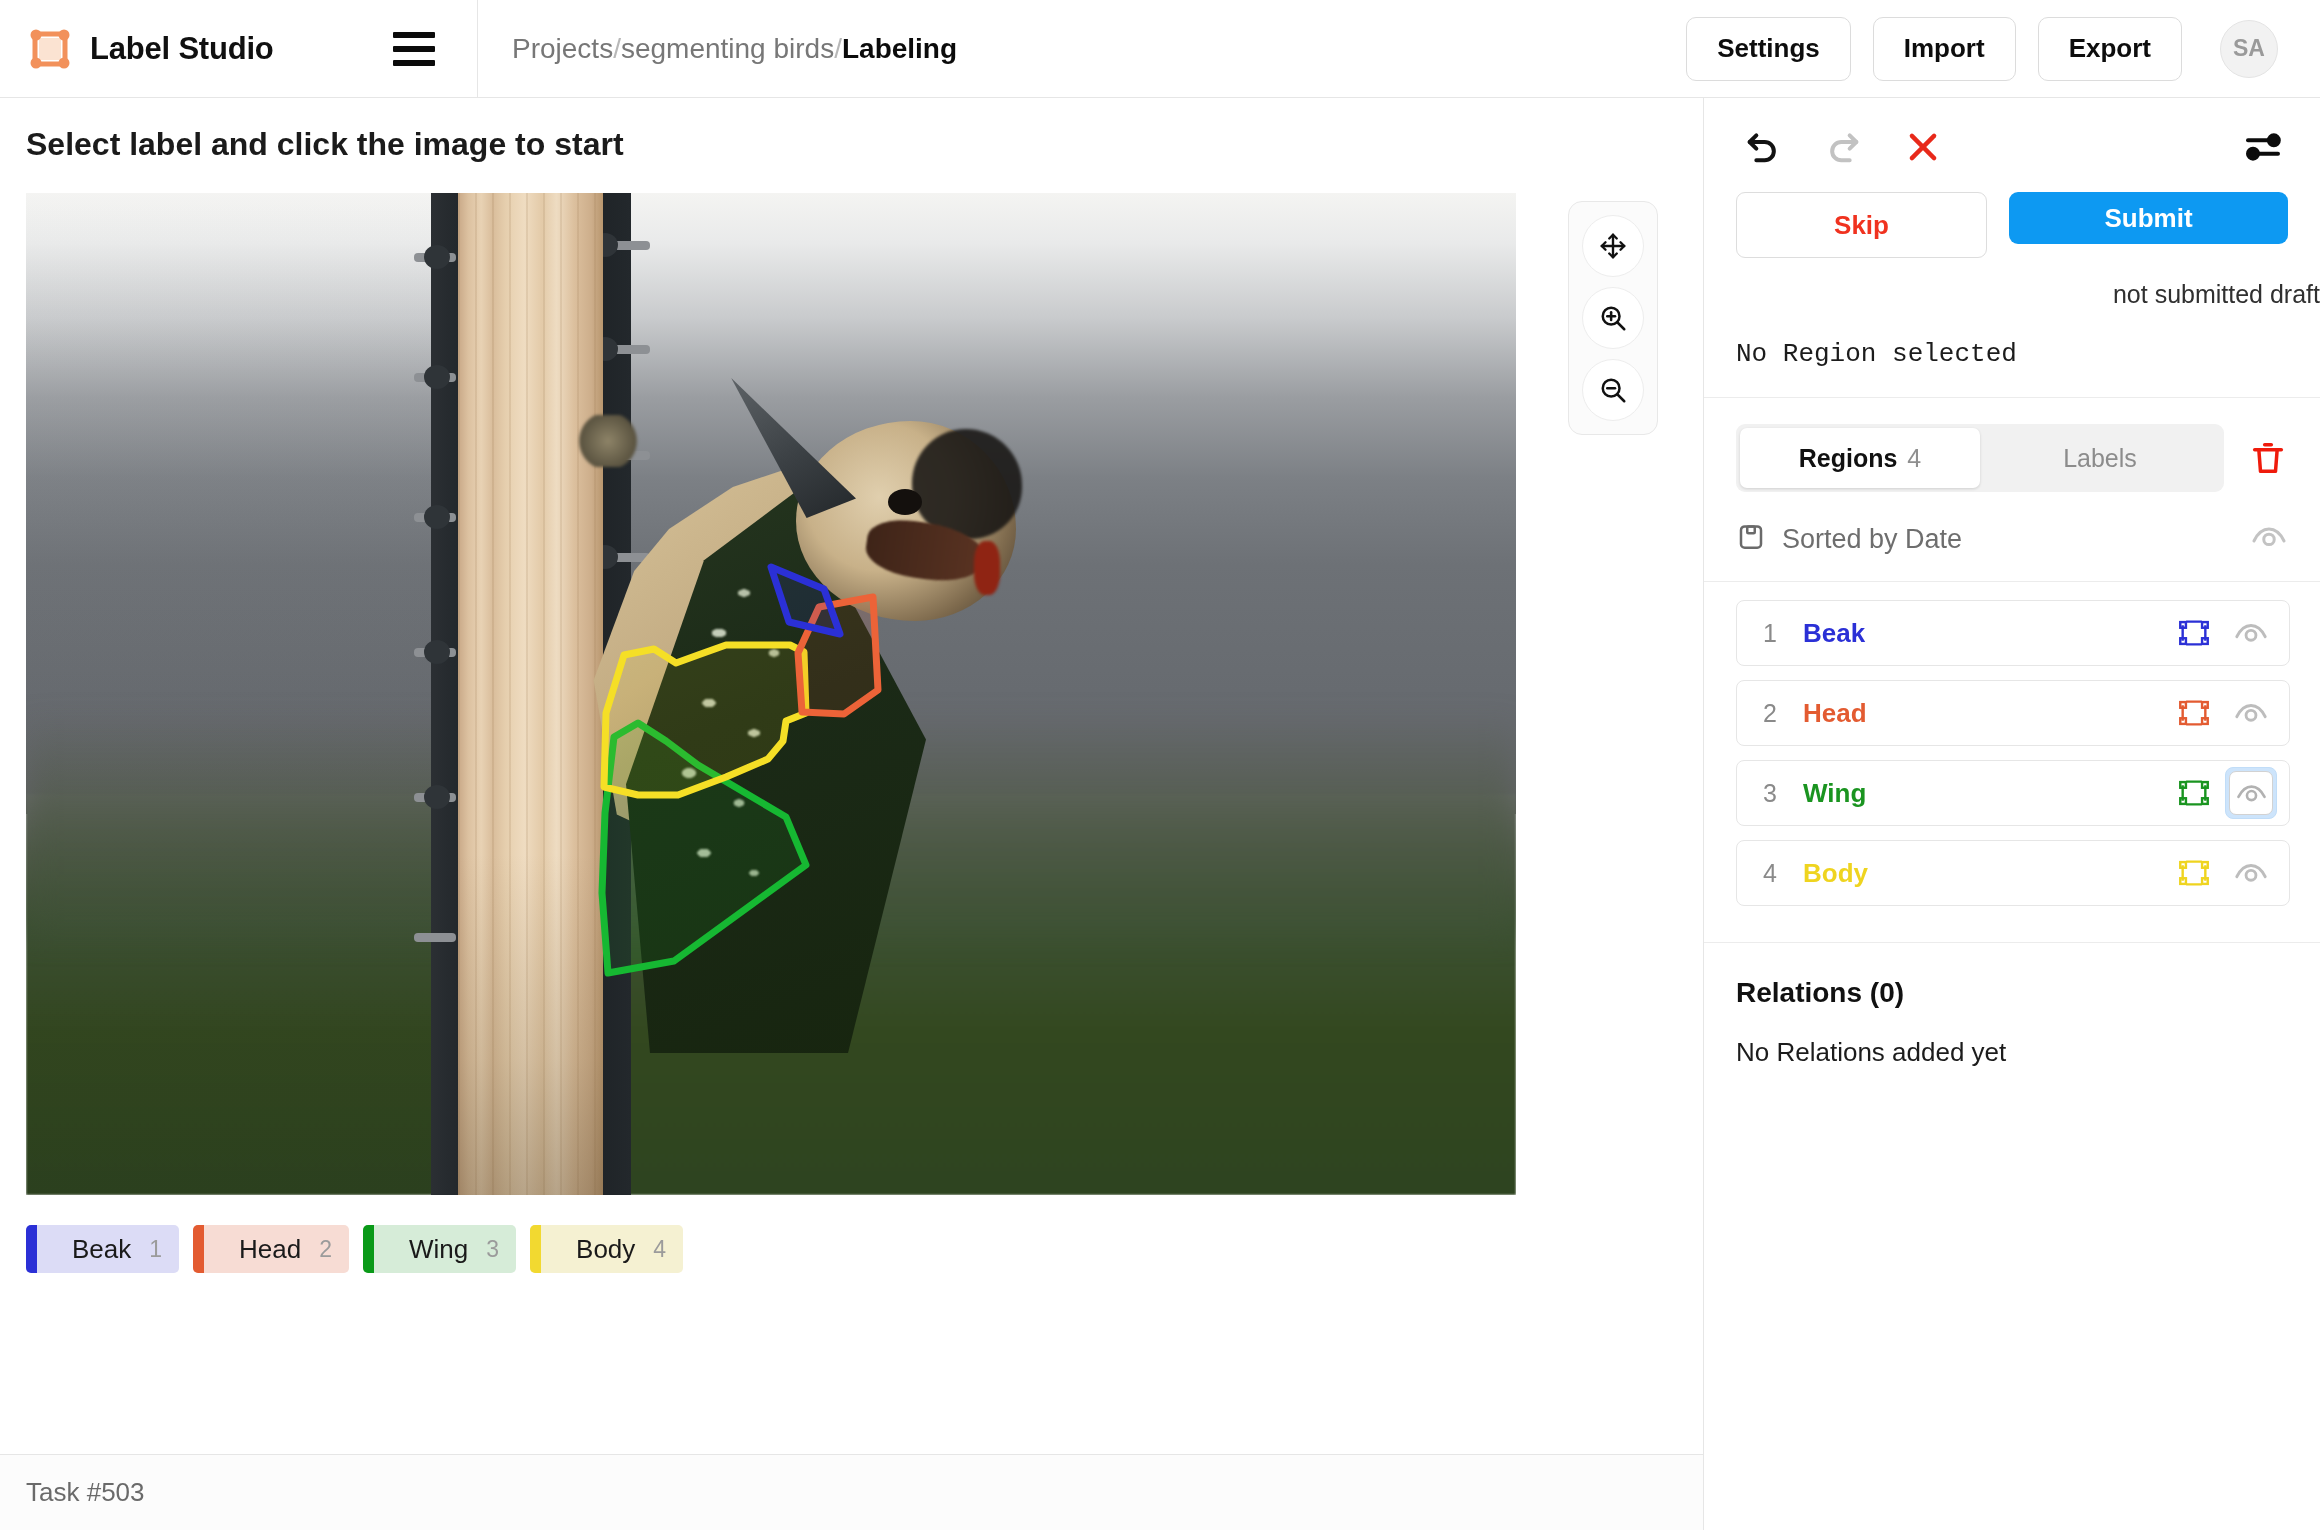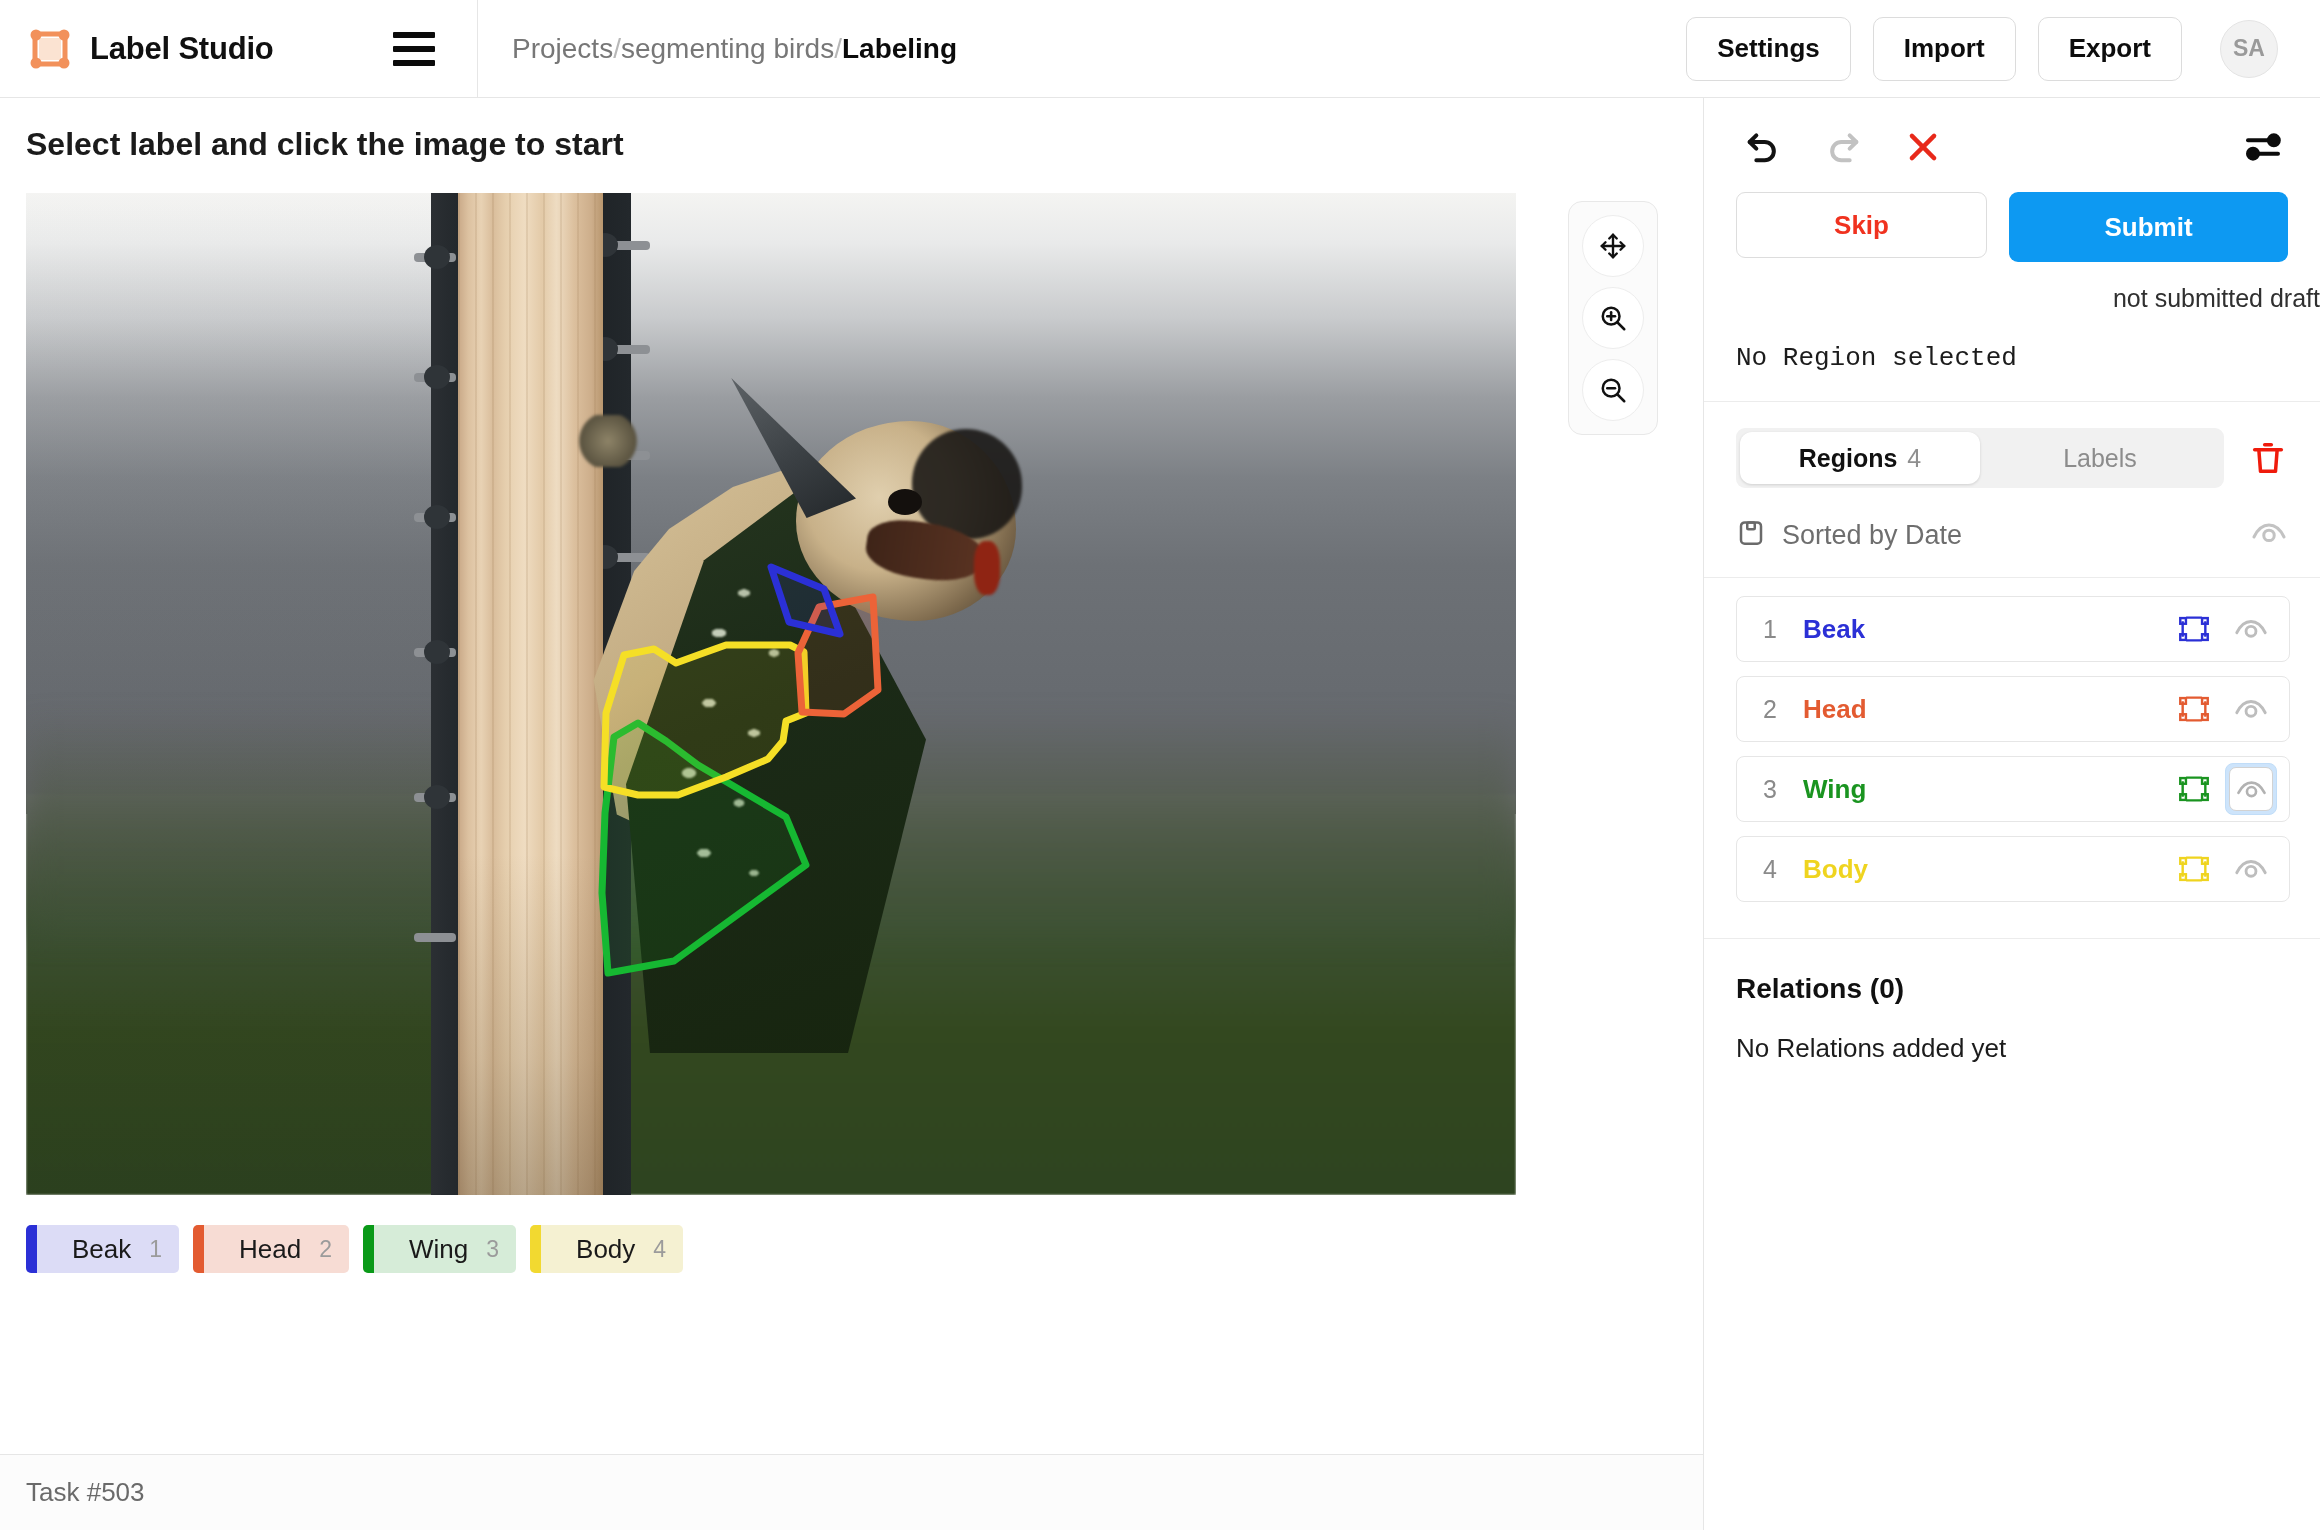--- a/index.html
+++ b/index.html
@@ -207,30 +207,30 @@
   .right { width: 616px; flex: 0 0 616px; background: #fff; display:flex; flex-direction: column; }
   .r-id { font-size: 26px; color: #1b1b1b; padding: 28px 0 0 32px; }
   .r-tools { display:flex; align-items:center; gap: 34px; padding: 26px 34px 0 36px; }
   .tool { width: 46px; height: 46px; display:flex; align-items:center; justify-content:center; cursor: pointer; }
   .r-submitrow { display:flex; gap: 22px; padding: 22px 32px 0 32px; }
   .skip-btn {
     flex: 1; height: 66px; border: 1.6px solid #dddddd; border-radius: 9px;
     background: #fff; color: #f0321f; font-size: 26px; font-weight: 700; cursor: pointer;
   }
   .submit-btn {
-    flex: 1.12; height: 70px; border: none; border-radius: 9px;
+    flex: 1.12; height: 52px; border: none; border-radius: 9px;
     background: #0d99f2; color: #fff; font-size: 26px; font-weight: 700; cursor: pointer;
   }
   .r-draft { font-size: 25px; color: #303030; padding: 22px 0 0 32px; text-align: right; }
   .r-noregion { font-size: 26px; color: #1c1c1c; padding: 30px 0 28px 32px; border-bottom: 1px solid #ececec; font-family: Liberation Mono, monospace; }
 
   .tabsrow { display:flex; align-items:center; padding: 26px 28px 0 32px; gap: 20px; }
   .segment { flex:1; display:flex; background: #f1f1f1; border-radius: 9px; padding: 4px; }
   .seg {
-    flex: 1; height: 52px; border-radius: 12px;
+    flex: 1; height: 60px; border-radius: 7px;
     display:flex; align-items:center; justify-content:center; gap: 10px;
     font-size: 25px; color: #8c8c8c; cursor: pointer; background: transparent;
   }
   .seg.active { background:#fff; color: #111; font-weight: 700; box-shadow: 0 1px 3px rgba(0,0,0,0.14); }
   .seg .cnt { font-weight: 400; color: #8f8f8f; }
   .trash { width: 48px; height: 48px; display:flex; align-items:center; justify-content:center; cursor:pointer; }
 
   .sortrow {
     display:flex; align-items:center; gap: 16px;
     padding: 26px 32px 21px 32px; border-bottom: 1px solid #ececec;

